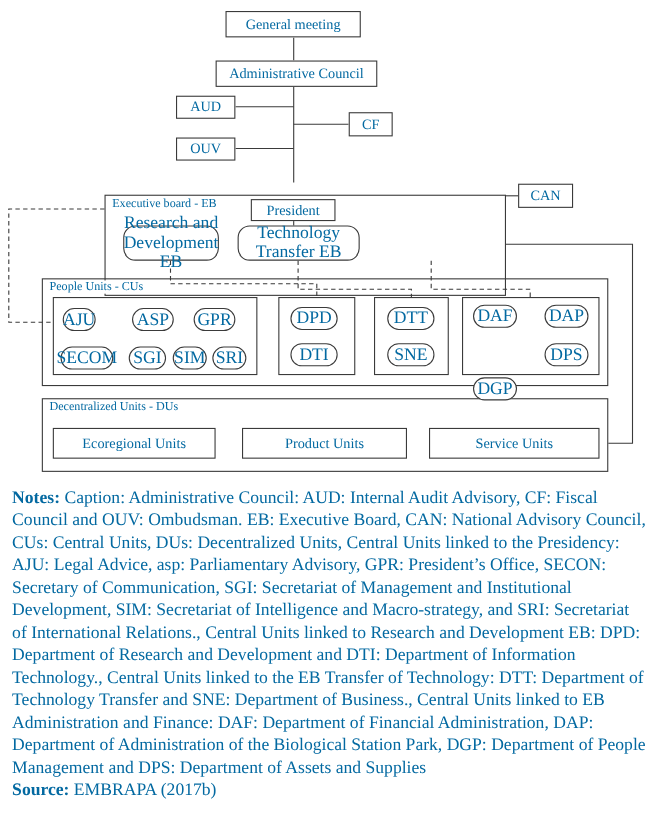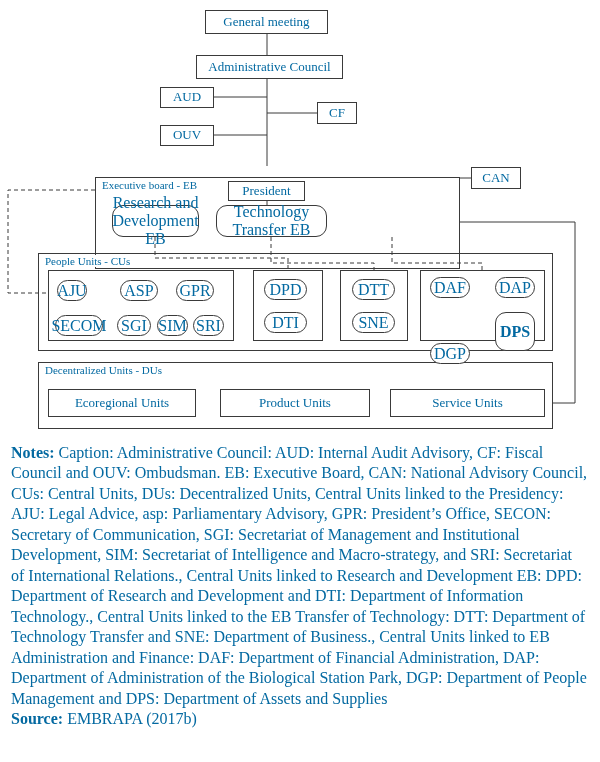--- a/index.html
+++ b/index.html
@@ -139,21 +139,21 @@
     <div class="box small" style="left:264px; top:312px; width:43px; height:21px;">DTI</div>
 
     <div class="group-box" style="left:340px; top:270px; width:68px; height:71px;"></div>
     <div class="box small" style="left:352px; top:279px; width:43px; height:21px;">DTT</div>
     <div class="box small" style="left:352px; top:312px; width:43px; height:21px;">SNE</div>
 
     <div class="group-box" style="left:420px; top:270px; width:125px; height:71px;"></div>
     <div class="box small" style="left:430px; top:277px; width:40px; height:21px;">DAF</div>
     <div class="box small" style="left:495px; top:277px; width:40px; height:21px;">DAP</div>
     <div class="box small" style="left:430px; top:312px; width:40px; height:21px;margin-top:31px;">DGP</div>
-    <div class="box small" style="left:495px; top:312px; width:40px; height:39px;font-weight:bold;">DPS</div>
+    <div class="box small" style="left:495px; top:312px; width:40px; height:21px;">DPS</div>
 
     <div class="container-box" style="left:38px; top:362px; width:515px; height:67px;">
       <span class="container-label">Decentralized Units - DUs</span>
     </div>
 
     <div class="box" style="left:48px;  top:389px; width:148px; height:28px;">Ecoregional Units</div>
     <div class="box" style="left:220px; top:389px; width:150px; height:28px;">Product Units</div>
     <div class="box" style="left:390px; top:389px; width:155px; height:28px;">Service Units</div>
   </div>
 

